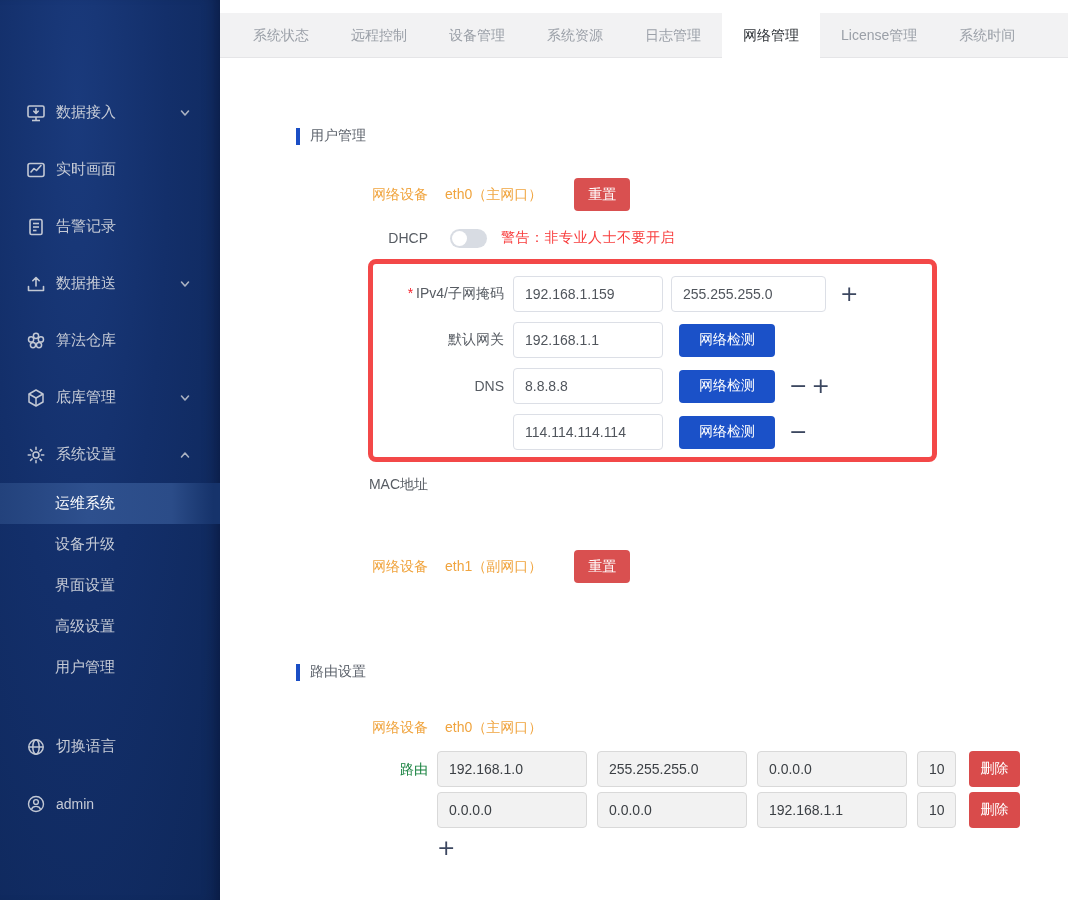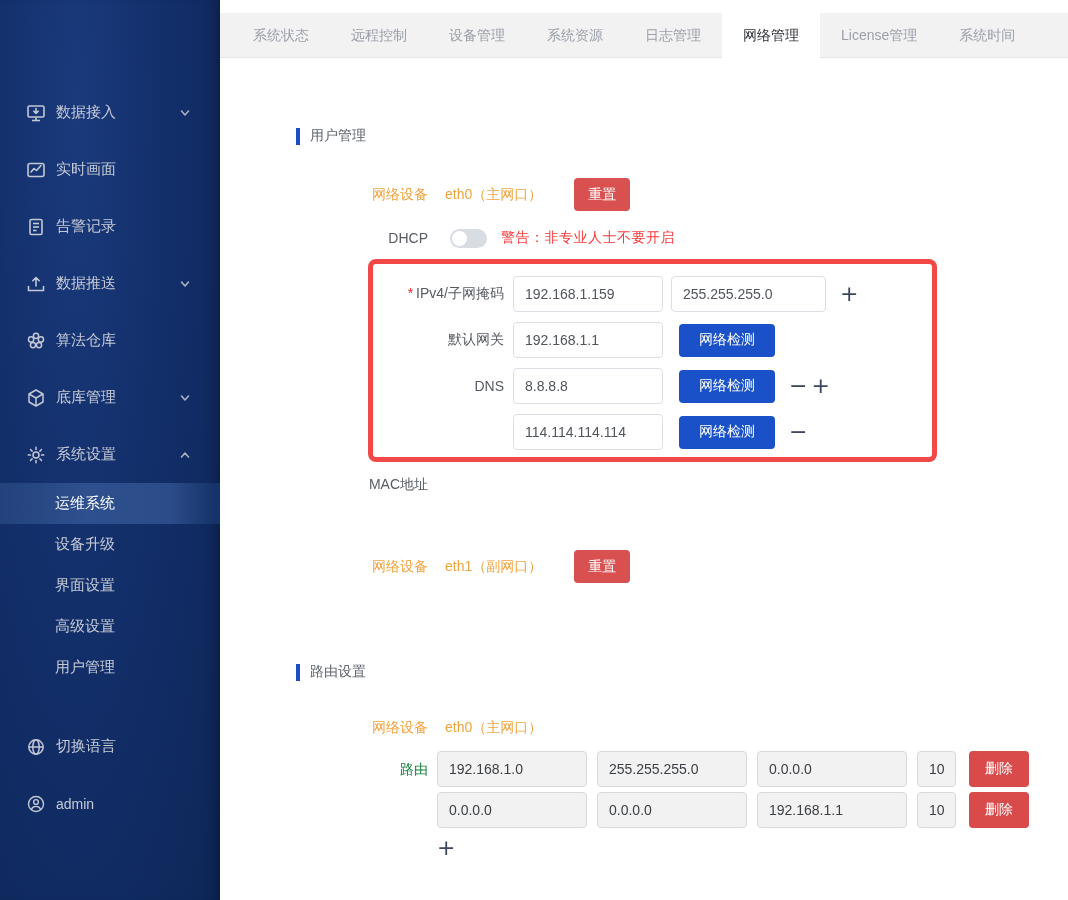--- a/index.html
+++ b/index.html
@@ -67,21 +67,21 @@
   .inp {
     height:36px; width:150px; margin-left:9px; padding:0 11px;
     border:1px solid #dcdfe6; border-radius:4px; background:#fff;
     font-size:14px; color:#50555c; font-family:inherit; outline:none;
   }
   .inp.second { margin-left:8px; width:155px; }
   .inp.mac { background:#f5f7fa; border-color:#e2e6ec; color:#61666d; }
 
   .btn { border:none; border-radius:4px; color:#fff; font-size:14px; font-family:inherit; cursor:pointer; }
   .btn-red { background:#d95050; height:33px; padding:0 14px; }
-  .btn-red.del { height:36px; width:60px; padding:0; background:#d94b4b; }
+  .btn-red.del { height:36px; width:51px; padding:0; background:#d94b4b; }
   .btn-blue { background:#1b51c8; height:33px; width:96px; margin-left:16px; }
 
   .pm { font-size:22px; color:#3c4760; line-height:1; cursor:pointer; user-select:none; font-family:"DejaVu Sans",sans-serif; }
   .pm.after { margin-left:14px; }
   .pm + .pm { margin-left:4px; }
 
   .row-mac { margin-top:14px; }
   .row-eth1 { margin-top:56px; }
 
   .row-rdevice { margin-top:38px; }

